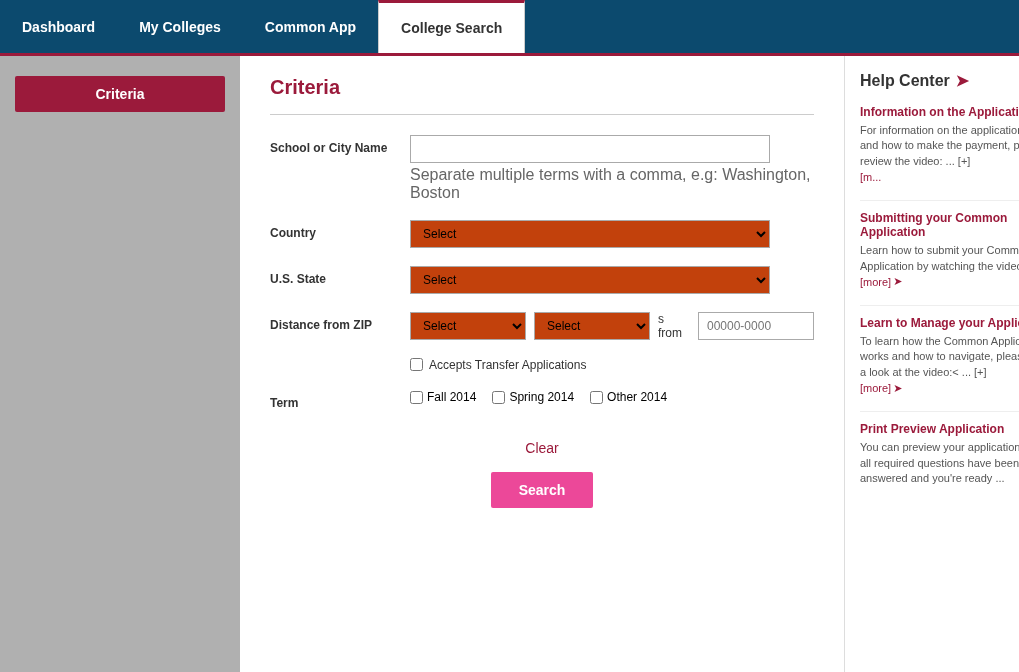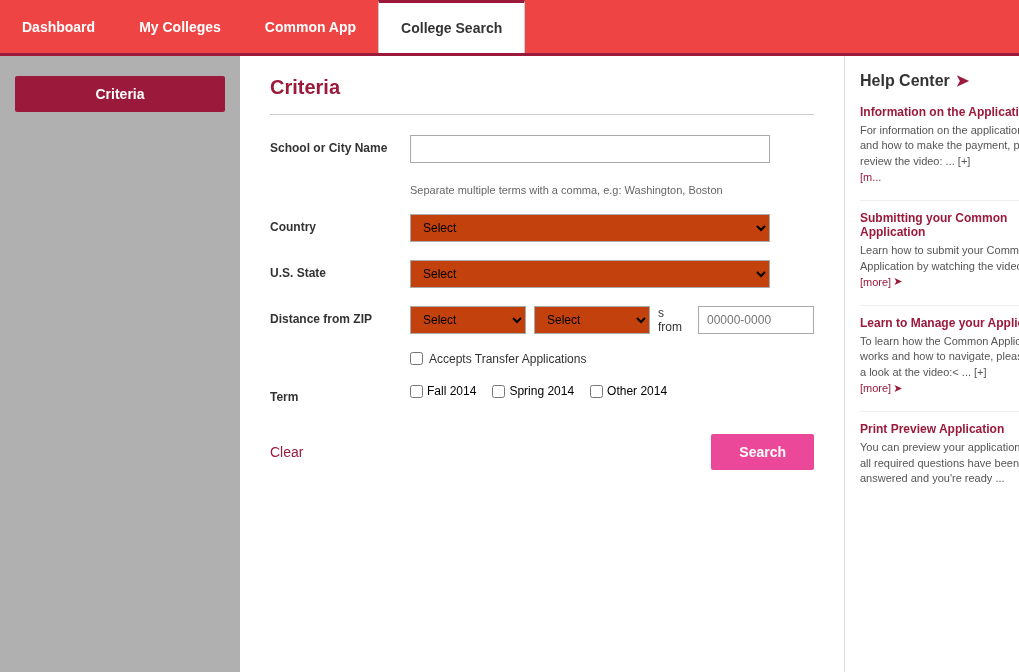--- a/index.html
+++ b/index.html
@@ -1,21 +1,21 @@
 <!DOCTYPE html>
 <html><head>
   <meta charset="utf-8">
   <style>
     * { box-sizing: border-box; margin: 0; padding: 0; }
     body { font-family: Arial, sans-serif; font-size: 13px; background: #d0d0d0; }
 
     
     .top-nav {
       display: flex;
-      background: #ef4444;
+      background: #0c4a6e;
       height: 56px;
       align-items: stretch;
       border-bottom: 3px solid #9b1a3b;
     }
     .nav-tab {
       display: flex;
       align-items: center;
       padding: 0 22px;
       color: #fff;
       font-size: 14px;
@@ -97,23 +97,23 @@
     }
     .form-input {
       width: 100%;
       max-width: 360px;
       padding: 5px 8px;
       border: 1px solid #aaa;
       font-size: 12px;
       height: 28px;
     }
     .form-hint {
-      font-size: 11px;
+      font-size: 16px;
       color: #666;
-      margin-top: 21px;
+      margin-top: 3px;
     }
     .form-select {
       padding: 5px 8px;
       border: 1px solid #aaa;
       font-size: 12px;
       height: 28px;
       background: #c2410c;
       cursor: pointer;
     }
     .select-full {
@@ -181,20 +181,21 @@
       width: 160px;
     }
 
     
     .action-row {
       display: flex;
       justify-content: space-between;
       align-items: center;
       gap: 16px;
       margin-top: 30px;
+      flex-direction: column;
     }
     .clear-link {
       color: #9b1a3b;
       font-size: 14px;
       cursor: pointer;
       text-decoration: none;
       background: none;
       border: none;
       font-weight: normal;
     }

